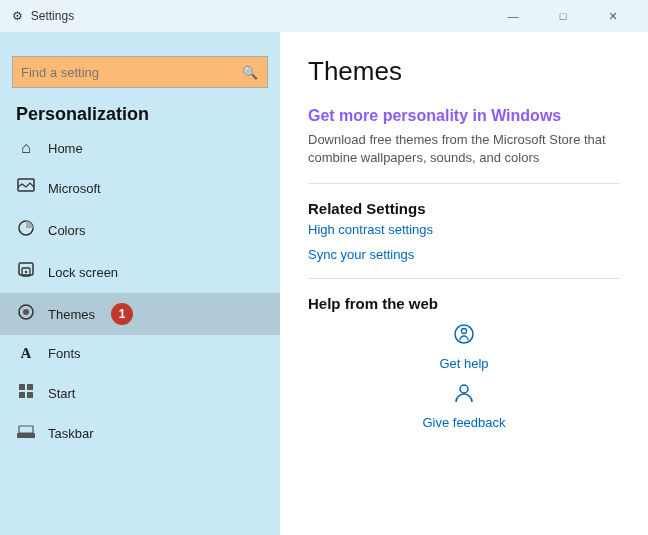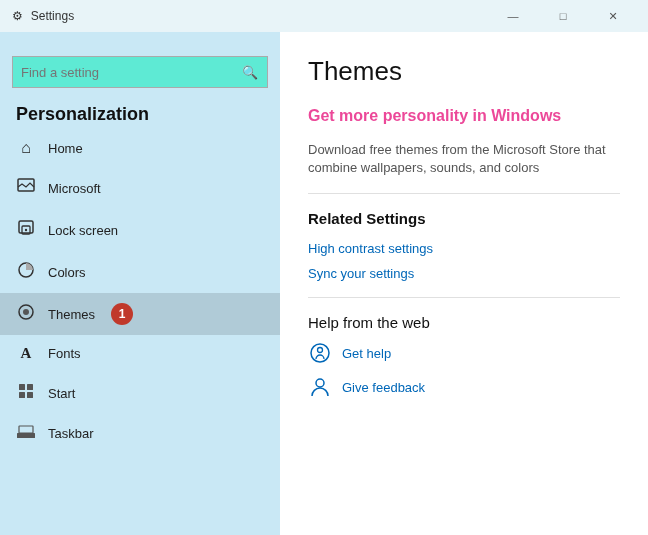--- a/index.html
+++ b/index.html
@@ -68,21 +68,21 @@
       padding: 16px 16px 8px 16px;
       font-size: 13px;
       font-weight: 600;
       color: #222;
     }
 
     .search-box {
       margin: 0 12px 8px 12px;
       display: flex;
       align-items: center;
-      background: #5eead4;
+      background: #fdba74;
       border: 1px solid #aaa;
       height: 32px;
       padding: 0 8px;
     }
     .search-input {
       border: none;
       outline: none;
       flex: 1;
       font-size: 13px;
       background: transparent;
@@ -146,36 +146,36 @@
     .page-title {
       font-size: 26px;
       font-weight: 300;
       color: #111;
       margin-bottom: 20px;
     }
 
     .section-heading {
       font-size: 16px;
       font-weight: 600;
-      color: #ec4899;
-      margin-bottom: 16px;
+      color: #8b5cf6;
+      margin-bottom: 6px;
     }
 
     .section-subtitle {
       font-size: 13px;
       color: #555;
       margin-bottom: 11px;
       line-height: 1.4;
     }
 
     .related-settings-title {
       font-size: 15px;
       font-weight: 600;
       color: #111;
-      margin-bottom: 14px;
+      margin-bottom: 5px;
     }
 
     .link-item {
       display: flex;
       align-items: center;
       gap: 6px;
       margin-bottom: 10px;
       cursor: pointer;
     }
     .link-item a {
@@ -198,40 +198,41 @@
     }
 
     .divider {
       height: 1px;
       background: #e0e0e0;
       margin: 16px 0;
     }
 
     .help-section-title {
       font-size: 15px;
-      font-weight: 400;
+      font-weight: 700;
       color: #111;
       margin-bottom: 10px;
     }
 
     .help-link {
       color: #0067b8;
       text-decoration: none;
       font-size: 13px;
       cursor: pointer;
       display: block;
       margin-bottom: 16px;
     }
 
     .action-item {
       display: flex;
       align-items: center;
       gap: 10px;
       margin-bottom: 10px;
       cursor: pointer;
+      flex-direction: column;
     }
     .action-icon {
       width: 24px;
       height: 24px;
       display: flex;
       align-items: center;
       justify-content: center;
       color: #0067b8;
       font-size: 18px;
     }
@@ -287,37 +288,37 @@
         <svg width="18" height="18" viewBox="0 0 18 18" fill="none">
           <rect x="1" y="2" width="16" height="12" rx="1" stroke="#333" stroke-width="1.5" fill="none"></rect>
           <path d="M1 10 L5 7 L9 10 L13 6 L17 10" stroke="#333" stroke-width="1.2" fill="none"></path>
         </svg>
       </span>
       <span>Microsoft</span>
     </div>
 
     <div class="nav-item">
       <span class="nav-icon">
+        <svg width="18" height="18" viewBox="0 0 18 18">
+          <circle cx="9" cy="9" r="7" stroke="#333" stroke-width="1.5" fill="none"></circle>
+          <path d="M9 2 A7 7 0 0 1 16 9 L9 9 Z" fill="#aaa"></path>
+        </svg>
+      </span>
+      <span>Colors</span>
+    </div>
+
+    <div class="nav-item">
+      <span class="nav-icon">
         <svg width="16" height="18" viewBox="0 0 16 18">
           <rect x="1" y="2" width="14" height="12" rx="1.5" stroke="#333" stroke-width="1.5" fill="none"></rect>
           <rect x="4" y="7" width="8" height="8" rx="1" stroke="#333" stroke-width="1.3" fill="none"></rect>
           <circle cx="8" cy="11" r="1.2" fill="#333"></circle>
         </svg>
       </span>
       <span>Lock screen</span>
-    </div>
-
-    <div class="nav-item">
-      <span class="nav-icon">
-        <svg width="18" height="18" viewBox="0 0 18 18">
-          <circle cx="9" cy="9" r="7" stroke="#333" stroke-width="1.5" fill="none"></circle>
-          <path d="M9 2 A7 7 0 0 1 16 9 L9 9 Z" fill="#aaa"></path>
-        </svg>
-      </span>
-      <span>Colors</span>
     </div>
 
     <div class="nav-item active">
       <span class="nav-icon">
         <svg width="18" height="18" viewBox="0 0 18 18">
           <circle cx="9" cy="9" r="7" stroke="#333" stroke-width="1.5" fill="none"></circle>
           <circle cx="9" cy="9" r="3" fill="#555"></circle>
         </svg>
       </span>
       <span>Themes</span>

